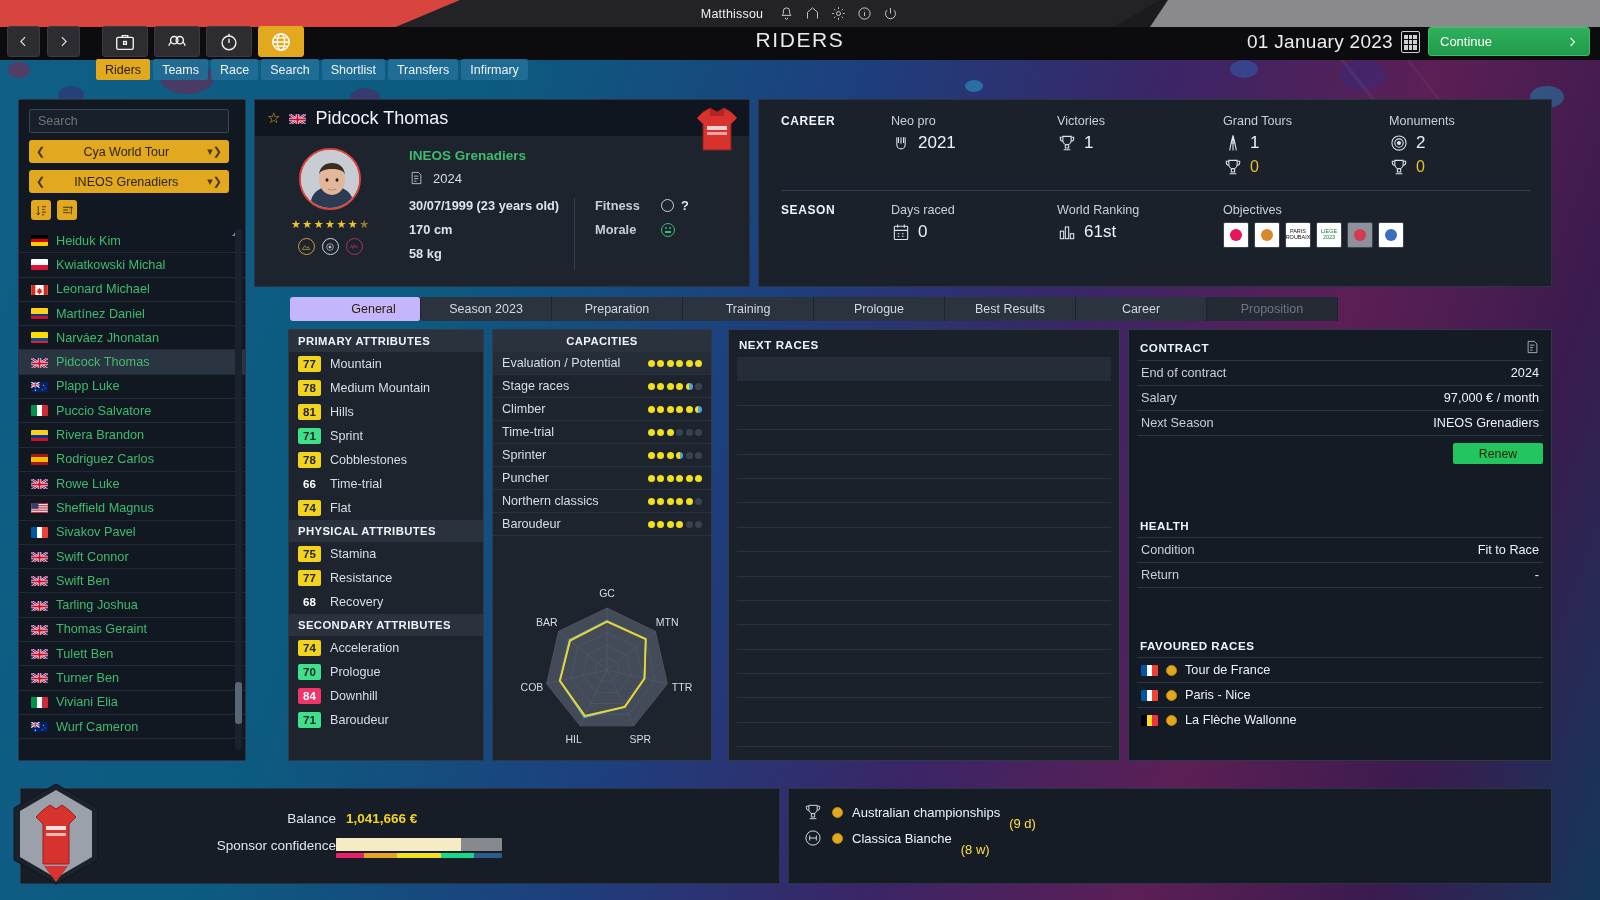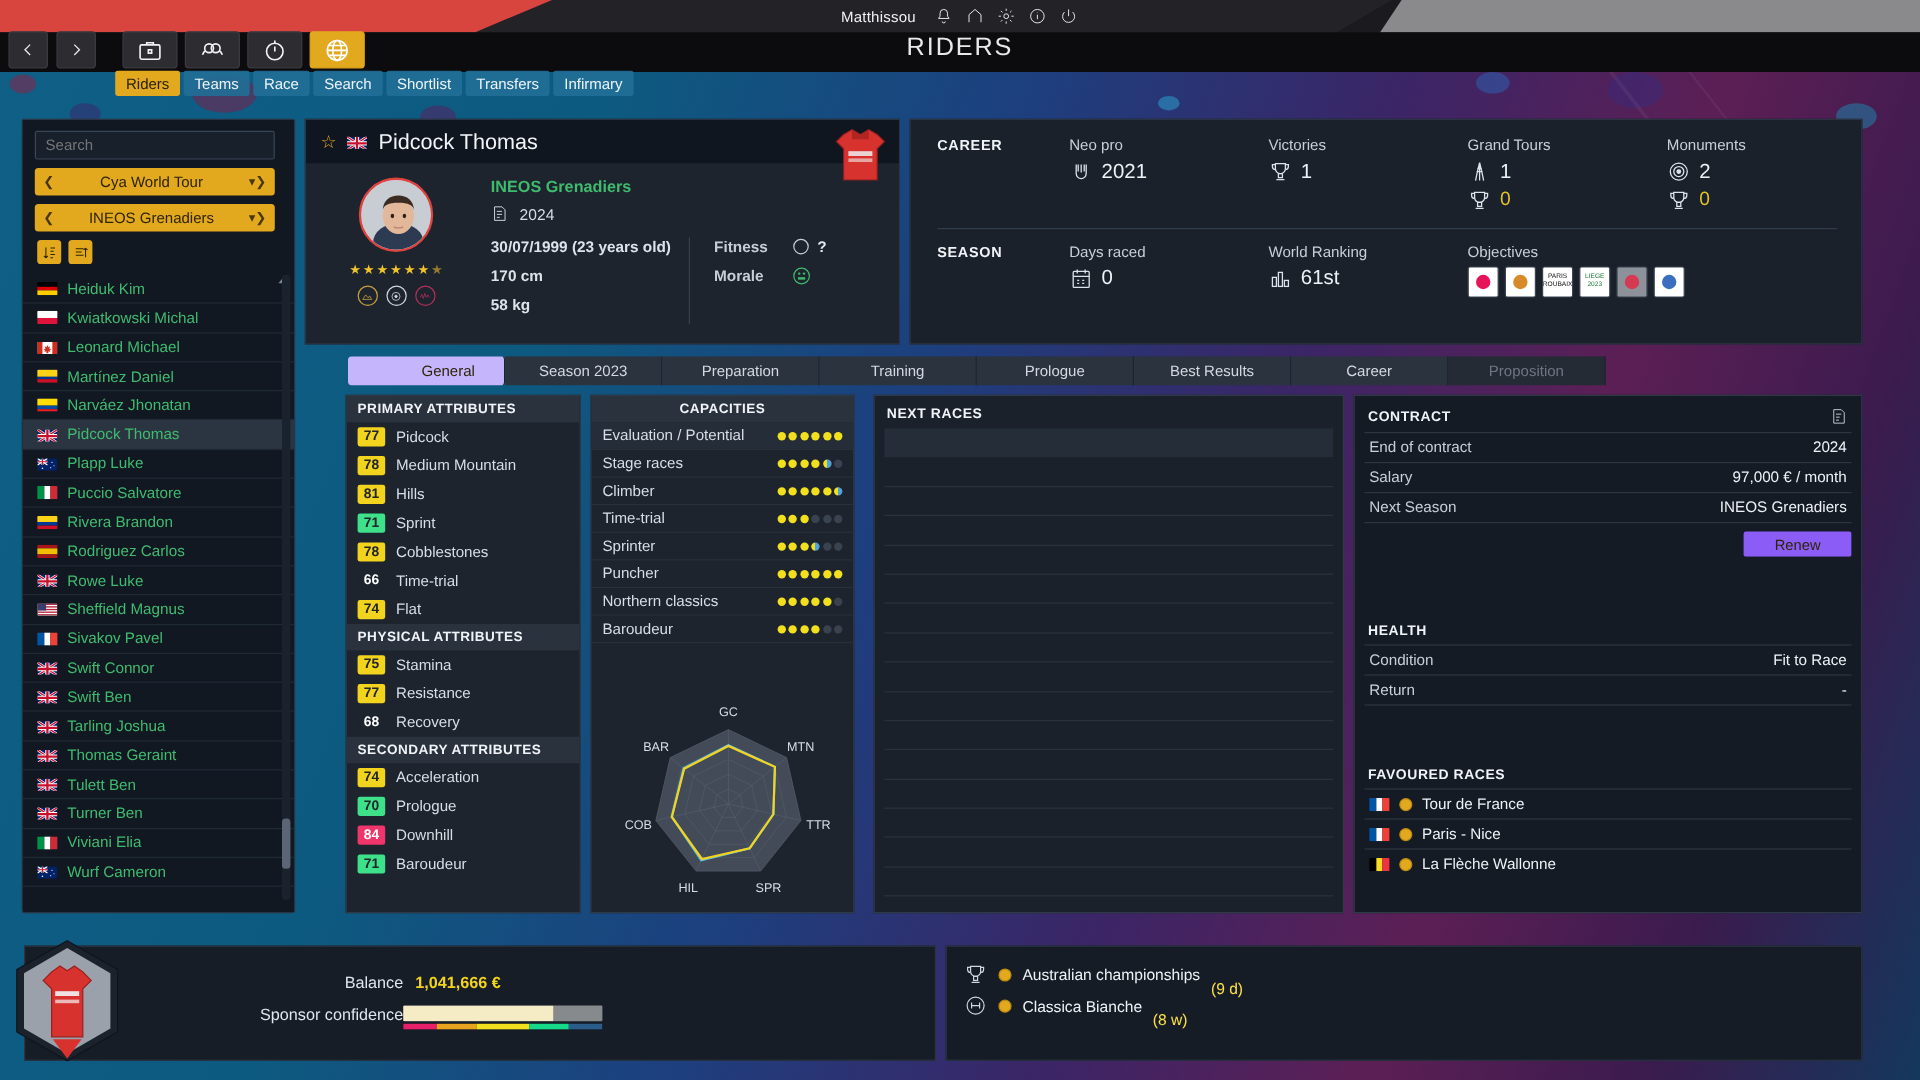--- a/index.html
+++ b/index.html
@@ -249,21 +249,21 @@
     background: #141b25; border: 1px solid #2f3a47; padding: 0 8px;
   }
   .sec-title { font-size: 11.6px; font-weight: bold; color: #f0f3f7; letter-spacing: .5px;
     padding: 9px 3px 5px; display:flex; align-items:center; justify-content:space-between; }
   .sec-title svg { width: 15px; height: 16px; stroke: #cfd6de; fill:none; stroke-width:1.2; }
   .kv-row { display: flex; justify-content: space-between; padding: 5px 4px;
     border-top: 1px solid #2d3641; font-size: 12.7px; }
   .kv-row .k { color: #c7cfd9; }
   .kv-row .v { color: #eef2f6; }
   .kv-last { border-bottom: 1px solid #2d3641; }
-  .renew-btn { float: right; margin-top: 7px; width: 90px; height: 21px; background: #8b5cf6;
+  .renew-btn { float: right; margin-top: 7px; width: 90px; height: 21px; background: #22c55e;
     color: #2d2407; font-size: 12.3px; border-radius: 2px; display:flex;align-items:center;
     justify-content:center; cursor:pointer; }
   .fav-row { display: flex; align-items: center; gap: 8px; padding: 5px 4px;
     border-top: 1px solid #2d3641; font-size: 12.7px; color: #eef2f6; }
   .coin { width: 11px; height: 11px; border-radius: 50%; background: #e2a81e; border: 1px solid #b98b10;
     flex:0 0 11px; }
 
   
   .bottom { position: absolute; left: 0; top: 770px; width: 1600px; height: 130px; z-index: 3; }
   .hexbadge { position: absolute; left: 10px; top: 12px; width: 92px; height: 104px; z-index: 5; }
@@ -381,20 +381,40 @@
   <div class="tool-btn active">
     <svg viewBox="0 0 24 24">
         <circle cx="12" cy="12" r="9"></circle>
         <ellipse cx="12" cy="12" rx="4" ry="9"></ellipse>
         <path d="M3 12h18M4.5 7.5h15M4.5 16.5h15"></path>
       </svg>
   </div>
 
   <div class="page-title">RIDERS</div>
 
+  <div class="nav-right">
+    <span class="game-date">01 January 2023</span>
+    <span class="cal-icon">
+      <i></i>
+        <i></i>
+        <i></i>
+        <i></i>
+        <i></i>
+        <i></i>
+        <i></i>
+        <i></i>
+        <i></i>
+    </span>
+    <div class="continue-btn">
+      <span>Continue</span>
+      <svg viewBox="0 0 24 24">
+          <path d="M9 4l8 8-8 8"></path>
+        </svg>
+    </div>
+  </div>
 </div>
 
 <div class="subtabs" id="subtabs">
     <div class="subtab active">Riders</div>
     <div class="subtab">Teams</div>
     <div class="subtab">Race</div>
     <div class="subtab">Search</div>
     <div class="subtab">Shortlist</div>
     <div class="subtab">Transfers</div>
     <div class="subtab">Infirmary</div>
@@ -868,21 +888,21 @@
       <div class="tab">Prologue</div>
       <div class="tab">Best Results</div>
       <div class="tab">Career</div>
       <div class="tab disabled">Proposition</div>
     </div>
 
   <div class="attr-panel" id="attr-panel">
       <div class="attr-head">PRIMARY ATTRIBUTES</div>
       <div class="attr-row">
         <span class="badge gold">77</span>
-        <span class="attr-name">Pidcock</span>
+        <span class="attr-name">Mountain</span>
       </div>
       <div class="attr-row">
         <span class="badge gold">78</span>
         <span class="attr-name">Medium Mountain</span>
       </div>
       <div class="attr-row">
         <span class="badge gold">81</span>
         <span class="attr-name">Hills</span>
       </div>
       <div class="attr-row">

